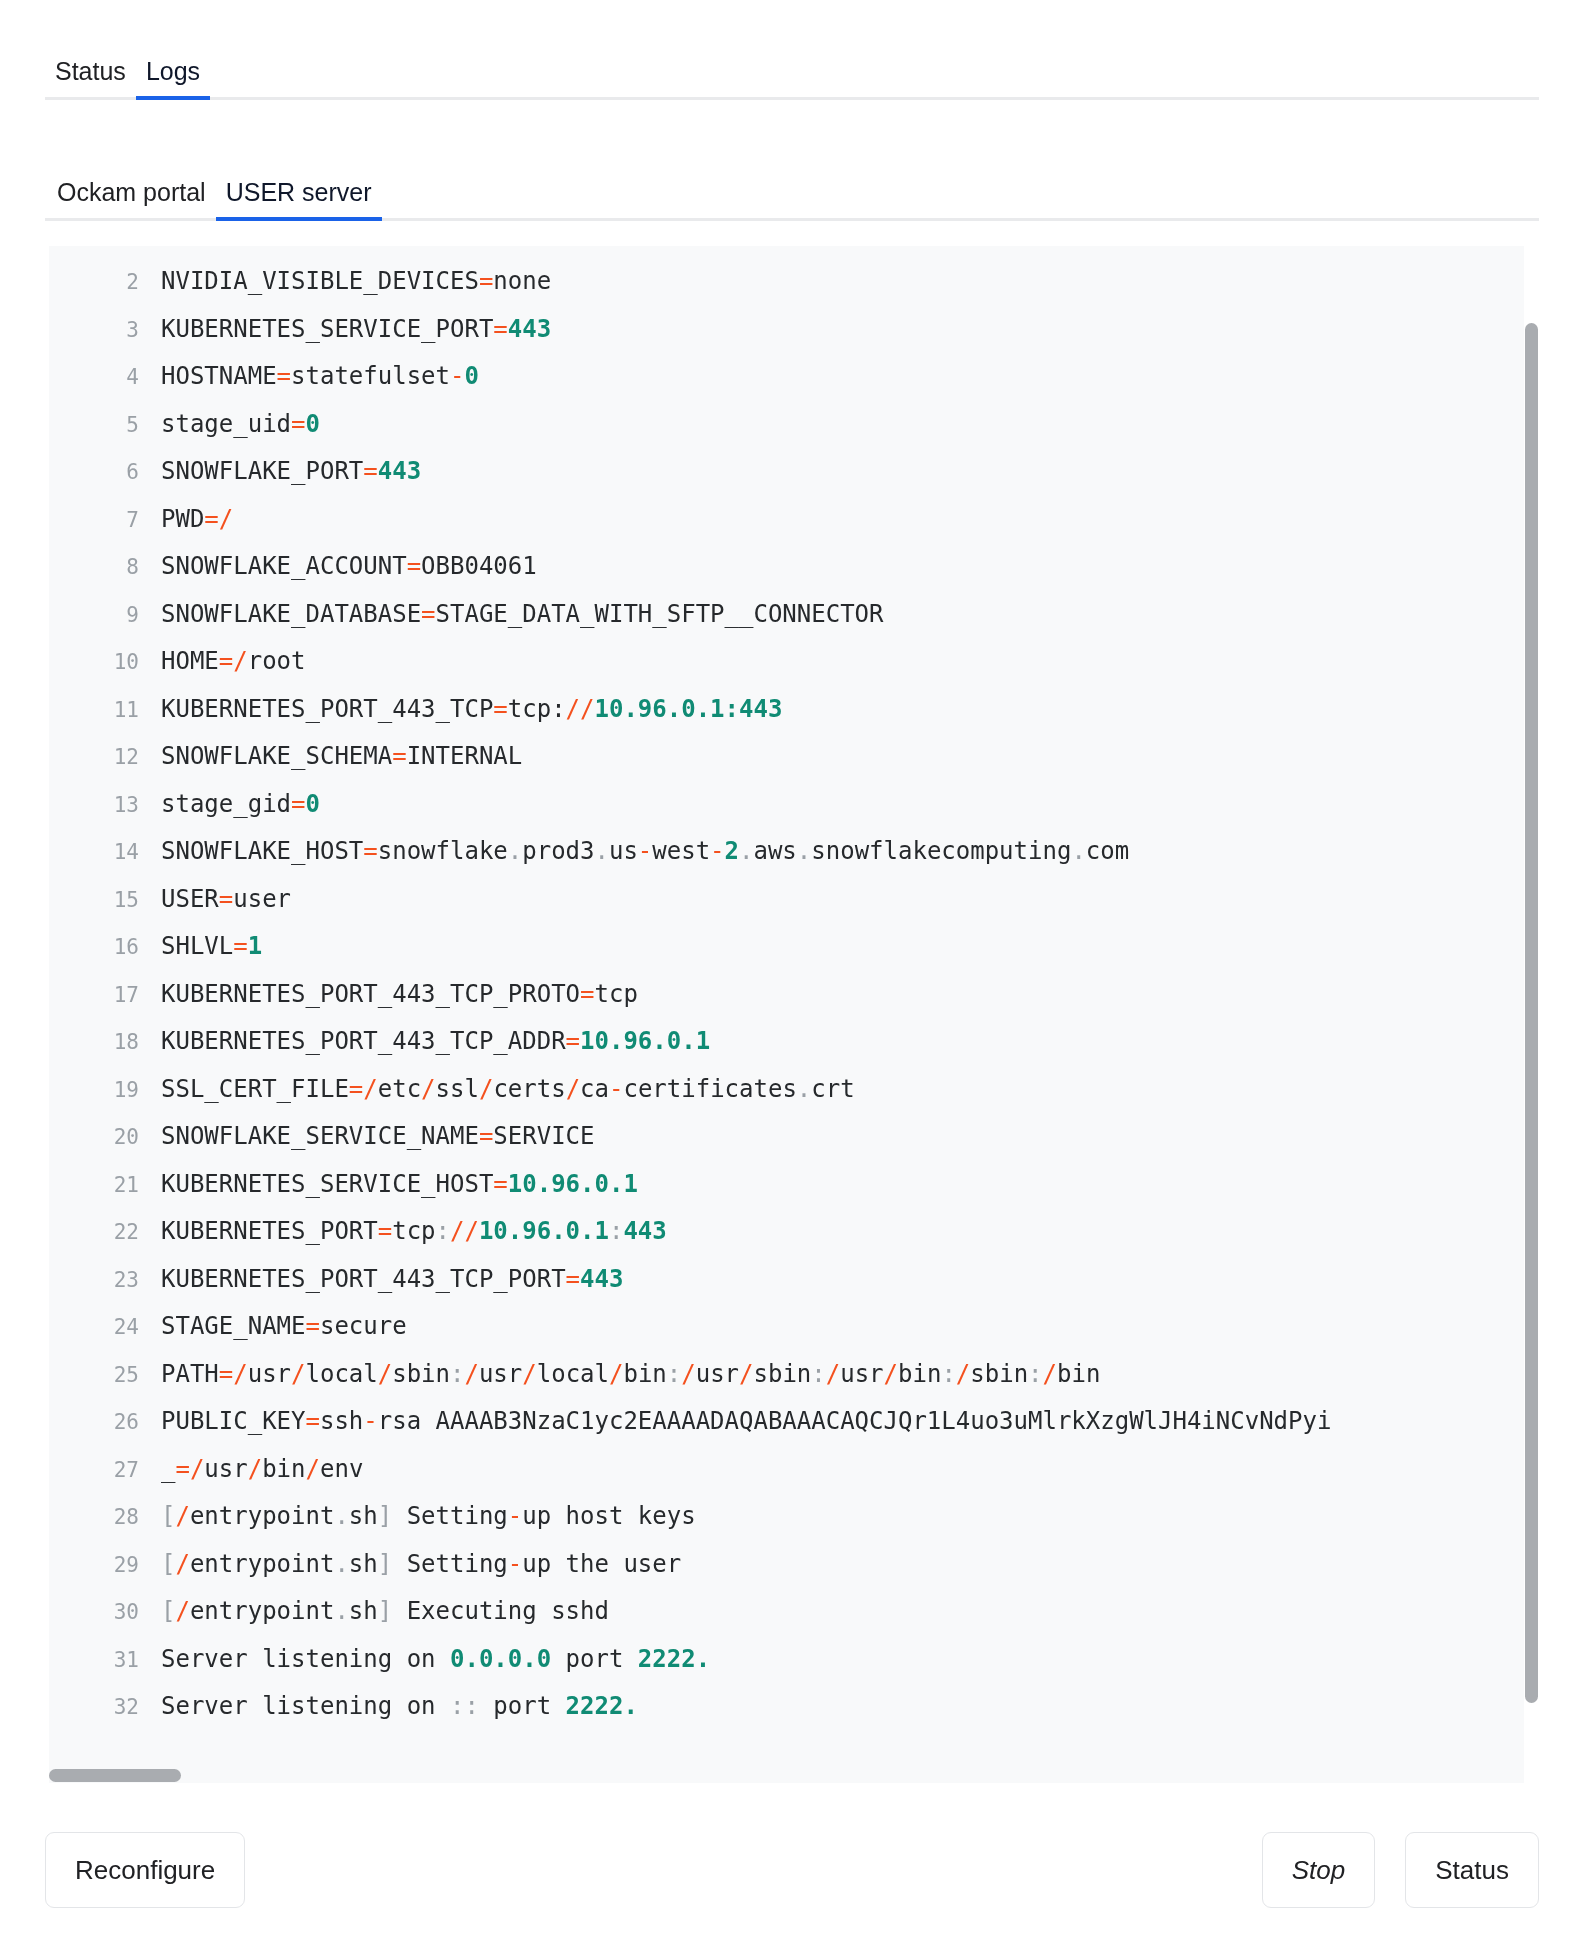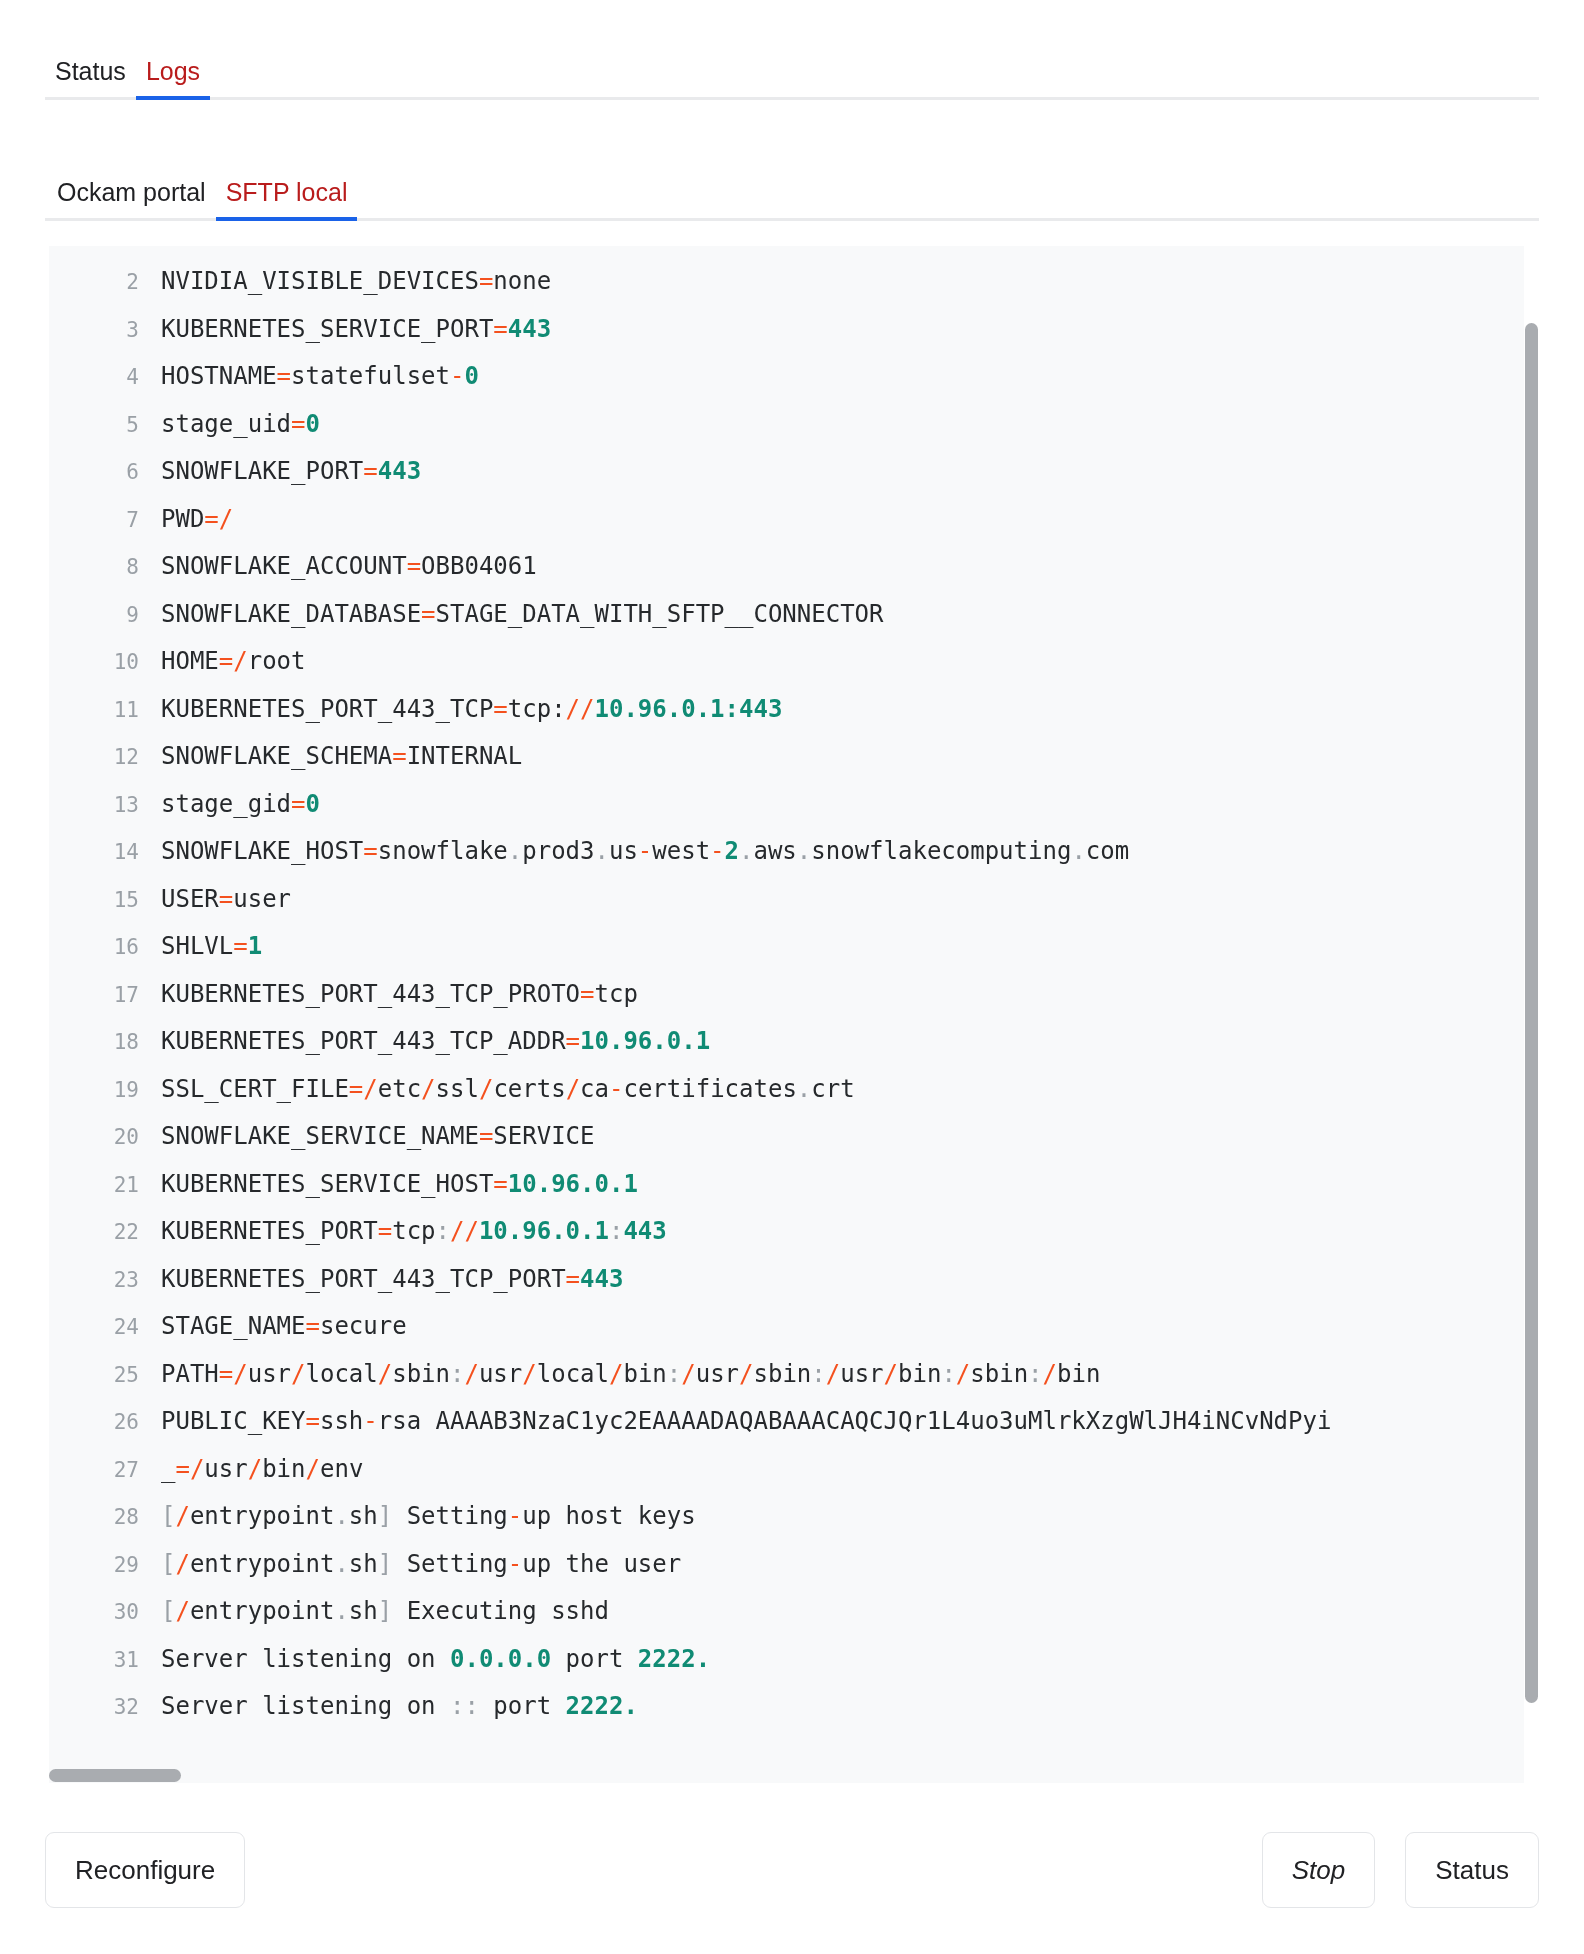--- a/index.html
+++ b/index.html
@@ -48,21 +48,21 @@
     font-size: 25px;
     line-height: 30px;
     color: #202124;
     white-space: nowrap;
     cursor: pointer;
     background: none;
     border: none;
     font-family: "Liberation Sans", sans-serif;
   }
   .tab.active {
-    color: #b91c1c;
+    color: #0f172a;
   }
   .tab .ind {
     display: none;
   }
   .tab.active .ind {
     display: block;
     position: absolute;
     left: 0;
     right: 0;
     bottom: 0;
@@ -199,21 +199,21 @@
     <div class="tabs" id="primary-tabs">
         <button class="tab"><span>Status</span></button>
         <button class="tab active"><span>Logs</span><span class="ind"></span></button>
       </div>
     <div class="rule"></div>
   </div>
 
   <div class="tabrow" id="tabrow-secondary">
     <div class="tabs" id="secondary-tabs">
         <button class="tab"><span>Ockam portal</span></button>
-        <button class="tab active"><span>SFTP local</span><span class="ind"></span></button>
+        <button class="tab active"><span>USER server</span><span class="ind"></span></button>
       </div>
     <div class="rule"></div>
   </div>
 
   <div class="logwrap">
     <div class="logpanel">
       <div class="loglines" id="log-lines"><div class="logline"><span class="ln">2</span><span class="code"><span>NVIDIA_VISIBLE_DEVICES</span><span class="op">=</span><span>none</span></span></div><div class="logline"><span class="ln">3</span><span class="code"><span>KUBERNETES_SERVICE_PORT</span><span class="op">=</span><span class="num">443</span></span></div><div class="logline"><span class="ln">4</span><span class="code"><span>HOSTNAME</span><span class="op">=</span><span>statefulset</span><span class="op">-</span><span class="num">0</span></span></div><div class="logline"><span class="ln">5</span><span class="code"><span>stage_uid</span><span class="op">=</span><span class="num">0</span></span></div><div class="logline"><span class="ln">6</span><span class="code"><span>SNOWFLAKE_PORT</span><span class="op">=</span><span class="num">443</span></span></div><div class="logline"><span class="ln">7</span><span class="code"><span>PWD</span><span class="op">=/</span></span></div><div class="logline"><span class="ln">8</span><span class="code"><span>SNOWFLAKE_ACCOUNT</span><span class="op">=</span><span>OBB04061</span></span></div><div class="logline"><span class="ln">9</span><span class="code"><span>SNOWFLAKE_DATABASE</span><span class="op">=</span><span>STAGE_DATA_WITH_SFTP__CONNECTOR</span></span></div><div class="logline"><span class="ln">10</span><span class="code"><span>HOME</span><span class="op">=/</span><span>root</span></span></div><div class="logline"><span class="ln">11</span><span class="code"><span>KUBERNETES_PORT_443_TCP</span><span class="op">=</span><span>tcp</span><span>:</span><span class="op">//</span><span class="num">10.96.0.1:443</span></span></div><div class="logline"><span class="ln">12</span><span class="code"><span>SNOWFLAKE_SCHEMA</span><span class="op">=</span><span>INTERNAL</span></span></div><div class="logline"><span class="ln">13</span><span class="code"><span>stage_gid</span><span class="op">=</span><span class="num">0</span></span></div><div class="logline"><span class="ln">14</span><span class="code"><span>SNOWFLAKE_HOST</span><span class="op">=</span><span>snowflake</span><span class="punct">.</span><span>prod3</span><span class="punct">.</span><span>us</span><span class="op">-</span><span>west</span><span class="op">-</span><span class="num">2</span><span class="punct">.</span><span>aws</span><span class="punct">.</span><span>snowflakecomputing</span><span class="punct">.</span><span>com</span></span></div><div class="logline"><span class="ln">15</span><span class="code"><span>USER</span><span class="op">=</span><span>user</span></span></div><div class="logline"><span class="ln">16</span><span class="code"><span>SHLVL</span><span class="op">=</span><span class="num">1</span></span></div><div class="logline"><span class="ln">17</span><span class="code"><span>KUBERNETES_PORT_443_TCP_PROTO</span><span class="op">=</span><span>tcp</span></span></div><div class="logline"><span class="ln">18</span><span class="code"><span>KUBERNETES_PORT_443_TCP_ADDR</span><span class="op">=</span><span class="num">10.96.0.1</span></span></div><div class="logline"><span class="ln">19</span><span class="code"><span>SSL_CERT_FILE</span><span class="op">=/</span><span>etc</span><span class="op">/</span><span>ssl</span><span class="op">/</span><span>certs</span><span class="op">/</span><span>ca</span><span class="op">-</span><span>certificates</span><span class="punct">.</span><span>crt</span></span></div><div class="logline"><span class="ln">20</span><span class="code"><span>SNOWFLAKE_SERVICE_NAME</span><span class="op">=</span><span>SERVICE</span></span></div><div class="logline"><span class="ln">21</span><span class="code"><span>KUBERNETES_SERVICE_HOST</span><span class="op">=</span><span class="num">10.96.0.1</span></span></div><div class="logline"><span class="ln">22</span><span class="code"><span>KUBERNETES_PORT</span><span class="op">=</span><span>tcp</span><span class="punct">:</span><span class="op">//</span><span class="num">10.96.0.1</span><span class="punct">:</span><span class="num">443</span></span></div><div class="logline"><span class="ln">23</span><span class="code"><span>KUBERNETES_PORT_443_TCP_PORT</span><span class="op">=</span><span class="num">443</span></span></div><div class="logline"><span class="ln">24</span><span class="code"><span>STAGE_NAME</span><span class="op">=</span><span>secure</span></span></div><div class="logline"><span class="ln">25</span><span class="code"><span>PATH</span><span class="op">=/</span><span>usr</span><span class="op">/</span><span>local</span><span class="op">/</span><span>sbin</span><span class="punct">:</span><span class="op">/</span><span>usr</span><span class="op">/</span><span>local</span><span class="op">/</span><span>bin</span><span class="punct">:</span><span class="op">/</span><span>usr</span><span class="op">/</span><span>sbin</span><span class="punct">:</span><span class="op">/</span><span>usr</span><span class="op">/</span><span>bin</span><span class="punct">:</span><span class="op">/</span><span>sbin</span><span class="punct">:</span><span class="op">/</span><span>bin</span></span></div><div class="logline"><span class="ln">26</span><span class="code"><span>PUBLIC_KEY</span><span class="op">=</span><span>ssh</span><span class="op">-</span><span>rsa AAAAB3NzaC1yc2EAAAADAQABAAACAQCJQr1L4uo3uMlrkXzgWlJH4iNCvNdPyi</span></span></div><div class="logline"><span class="ln">27</span><span class="code"><span>_</span><span class="op">=/</span><span>usr</span><span class="op">/</span><span>bin</span><span class="op">/</span><span>env</span></span></div><div class="logline"><span class="ln">28</span><span class="code"><span class="punct">[</span><span class="op">/</span><span>entrypoint</span><span class="punct">.</span><span>sh</span><span class="punct">]</span><span> Setting</span><span class="op">-</span><span>up host keys</span></span></div><div class="logline"><span class="ln">29</span><span class="code"><span class="punct">[</span><span class="op">/</span><span>entrypoint</span><span class="punct">.</span><span>sh</span><span class="punct">]</span><span> Setting</span><span class="op">-</span><span>up the user</span></span></div><div class="logline"><span class="ln">30</span><span class="code"><span class="punct">[</span><span class="op">/</span><span>entrypoint</span><span class="punct">.</span><span>sh</span><span class="punct">]</span><span> Executing sshd</span></span></div><div class="logline"><span class="ln">31</span><span class="code"><span>Server listening on </span><span class="num">0.0.0.0</span><span> port </span><span class="num">2222.</span></span></div><div class="logline"><span class="ln">32</span><span class="code"><span>Server listening on </span><span class="punct">::</span><span> port </span><span class="num">2222.</span></span></div></div>
       <div class="hscroll-track">
         <div class="hscroll-thumb"></div>
       </div>

